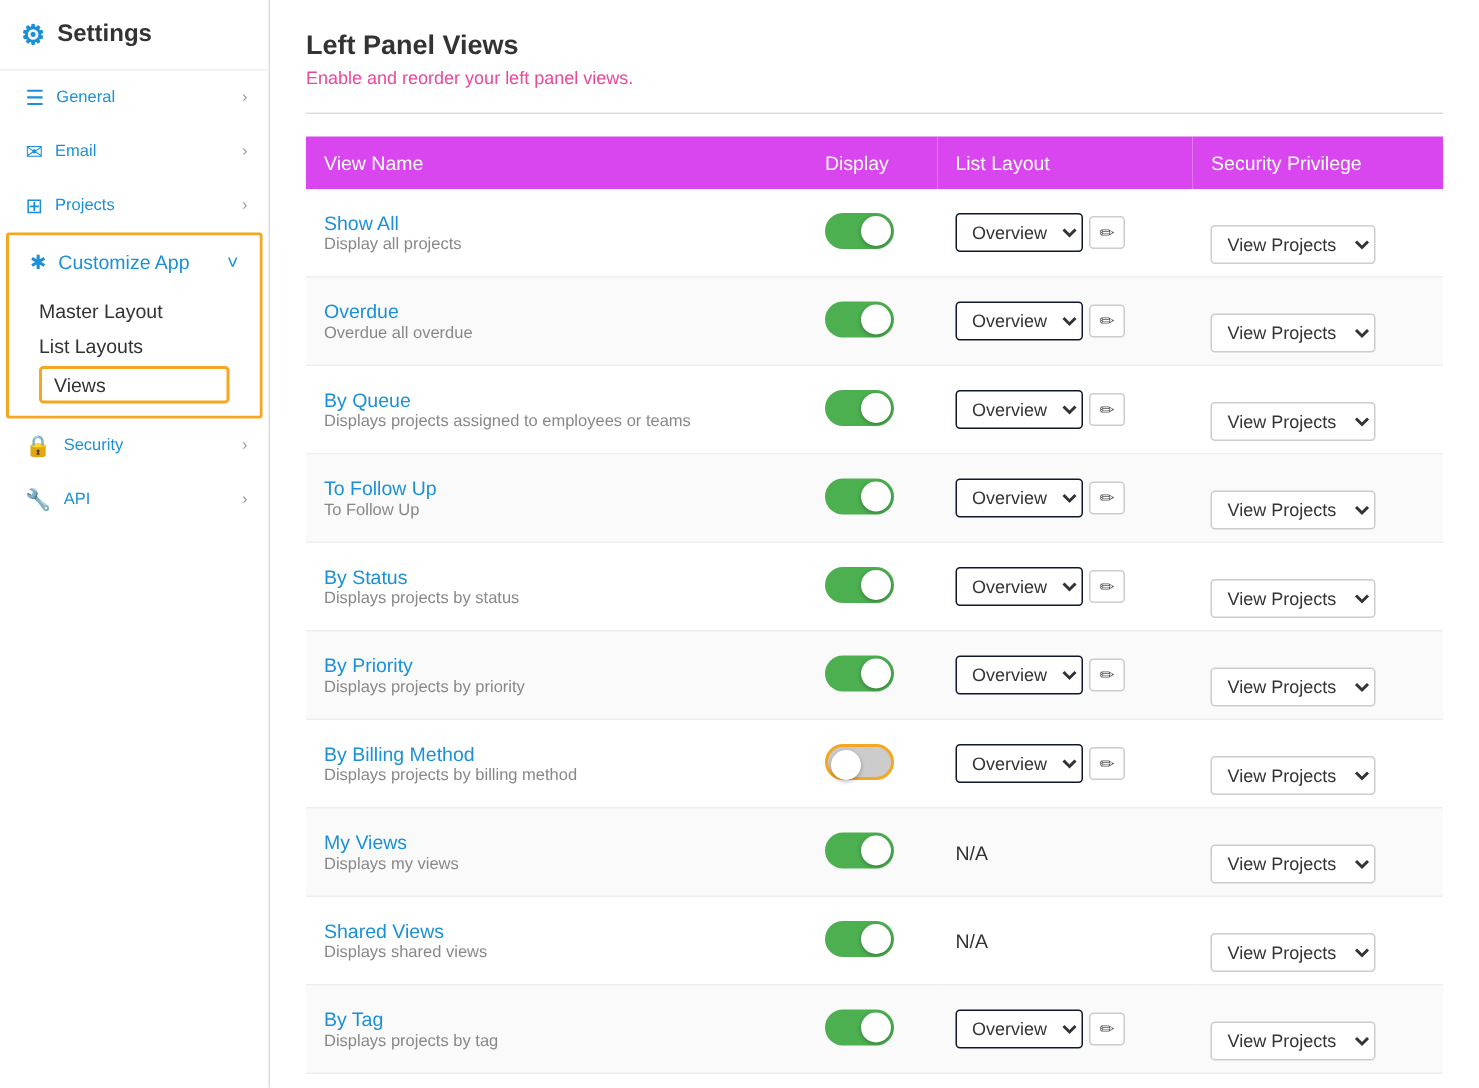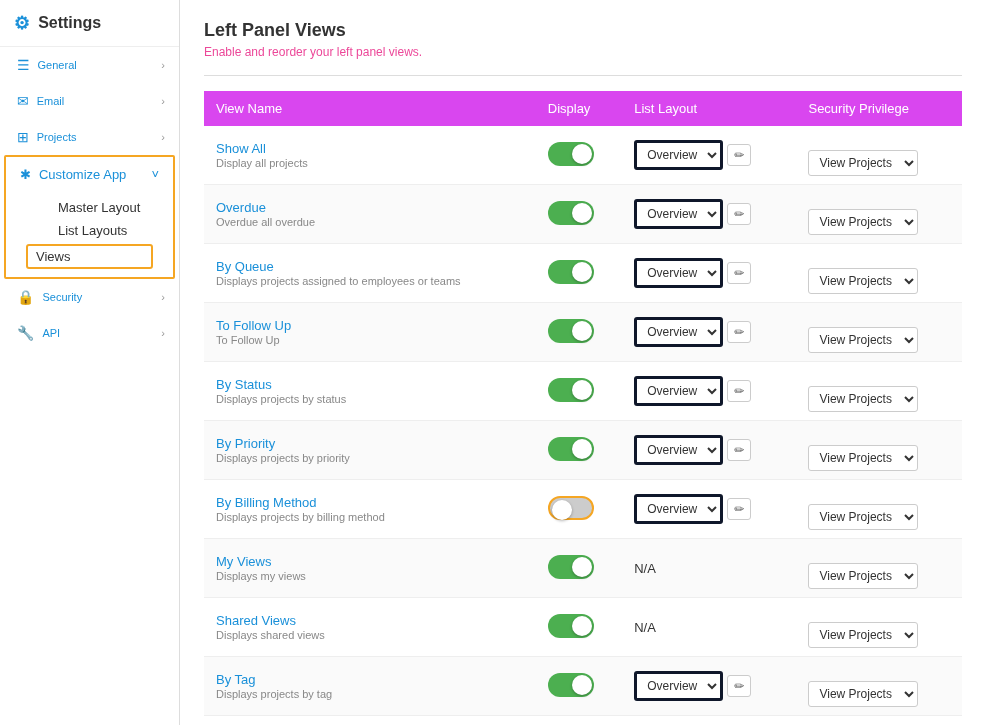--- a/index.html
+++ b/index.html
@@ -61,21 +61,20 @@
       padding: 4px 0 6px 0;
       background: #fff;
     }
     .sub-link {
       display: block;
       padding: 4px 14px 4px 20px;
       color: #333;
       font-size: 13px;
       cursor: pointer;
       font-weight: normal;
-      margin-left: 32px;
     }
     .sub-link.views-active {
       border: 2px solid #f5a623;
       border-radius: 3px;
       margin: 2px 20px;
       padding: 3px 8px;
       font-weight: normal;
       color: #333;
     }
 
@@ -167,21 +166,21 @@
     .toggle.on .toggle-knob { left: 24px; }
     .toggle.off .toggle-knob { left: 2px; }
 
     
     .layout-select-wrap {
       display: flex;
       align-items: center;
       gap: 4px;
     }
     .layout-select {
-      border: 3px solid #0f172a;
+      border: 1px solid #0f172a;
       border-radius: 3px;
       padding: 4px 6px;
       font-size: 12px;
       color: #333;
       background: #fff;
       min-width: 80px;
     }
     .edit-icon-btn {
       border: 1px solid #ccc;
       background: #fff;

